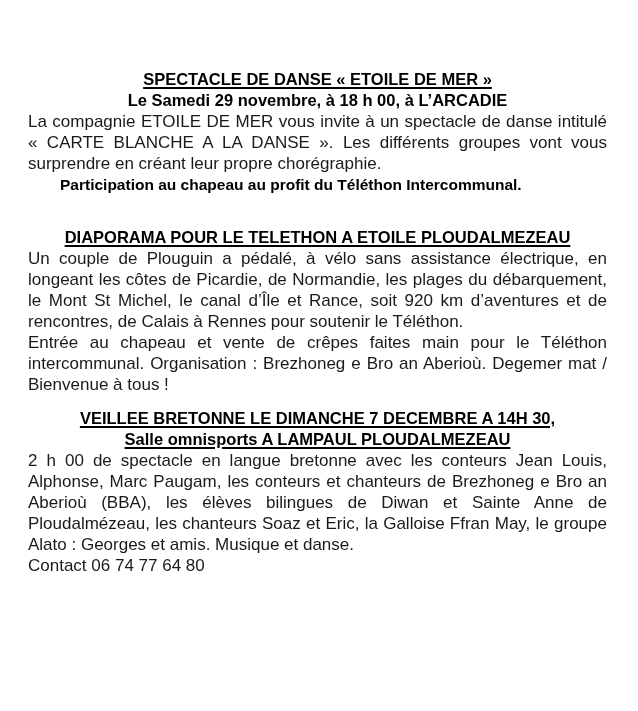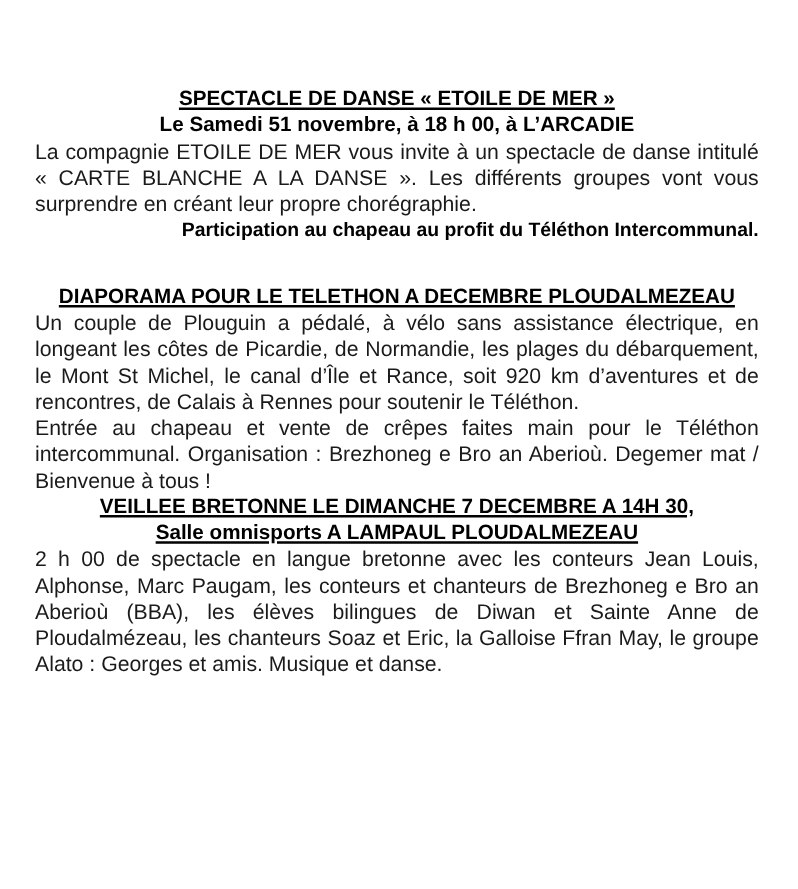--- a/index.html
+++ b/index.html
@@ -37,39 +37,39 @@
     text-align: justify;
     margin: 0;
   }
   p.note {
     font-size: 15.5px;
     font-weight: 700;
     line-height: 21px;
     margin: 0;
     padding-left: 32px;
     color: #000000;
-    text-align: right;
   }
   .b { font-weight: 700; }
   .gap-sec2 { margin-top: 32px; }
-  .gap-sec3 { }
+  .gap-sec3 { margin-top: 13px; }
   .mt-para  { margin-top: 7px; }
   .mt-small { margin-top: 6px; }
 </style>
 </head>
 <body>
 
 <div class="page">
 
   <div class="h u">SPECTACLE DE DANSE « ETOILE DE MER »</div>
-  <div class="h">Le Samedi 51 novembre, à 18 h 00, à L’ARCADIE</div>
+  <div class="h">Le Samedi 29 novembre, à 18 h 00, à L’ARCADIE</div>
   <p class="body">La compagnie ETOILE DE MER vous invite à un spectacle de danse intitulé « CARTE BLANCHE A LA DANSE ». Les différents groupes vont vous surprendre en créant leur propre chorégraphie.</p>
   <p class="note">Participation au chapeau au profit du Téléthon Intercommunal.</p>
 
-  <div class="h u gap-sec2">DIAPORAMA POUR LE TELETHON A DECEMBRE PLOUDALMEZEAU</div>
+  <div class="h u gap-sec2">DIAPORAMA POUR LE TELETHON A ETOILE PLOUDALMEZEAU</div>
   <p class="body">Un couple de Plouguin a pédalé, à vélo sans assistance électrique, en longeant les côtes de Picardie, de Normandie, les plages du débarquement, le Mont St Michel, le canal d’Île et Rance, soit 920 km d’aventures et de rencontres, de Calais à Rennes pour soutenir le Téléthon.</p>
   <p class="body mt-para">Entrée au chapeau et vente de crêpes faites main pour le Téléthon intercommunal. Organisation : Brezhoneg e Bro an Aberioù. Degemer mat / Bienvenue à tous !</p>
 
   <div class="h u gap-sec3">VEILLEE BRETONNE LE DIMANCHE 7 DECEMBRE A 14H 30,</div>
   <div class="h u">Salle omnisports A LAMPAUL PLOUDALMEZEAU</div>
   <p class="body mt-small">2 h 00 de spectacle en langue bretonne avec les conteurs Jean Louis, Alphonse, Marc Paugam, les conteurs et chanteurs de Brezhoneg e Bro an Aberioù (BBA), les élèves bilingues de Diwan et Sainte Anne de Ploudalmézeau, les chanteurs Soaz et Eric, la Galloise Ffran May, le groupe Alato : Georges et amis. Musique et danse.</p>
+  <p class="body" style="text-align:left;">Contact 06 74 77 64 80</p>
 
 </div>
 
 </body></html>

